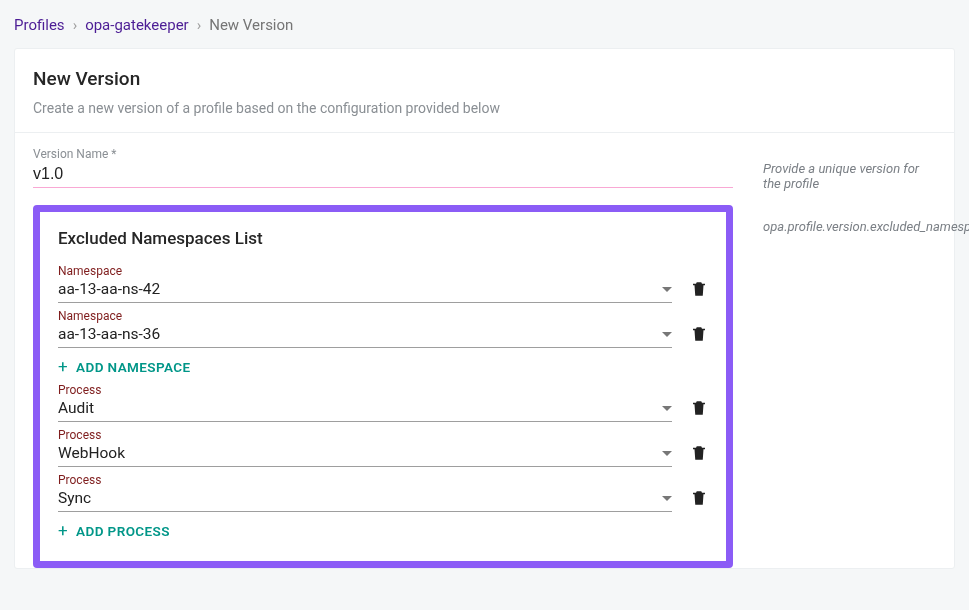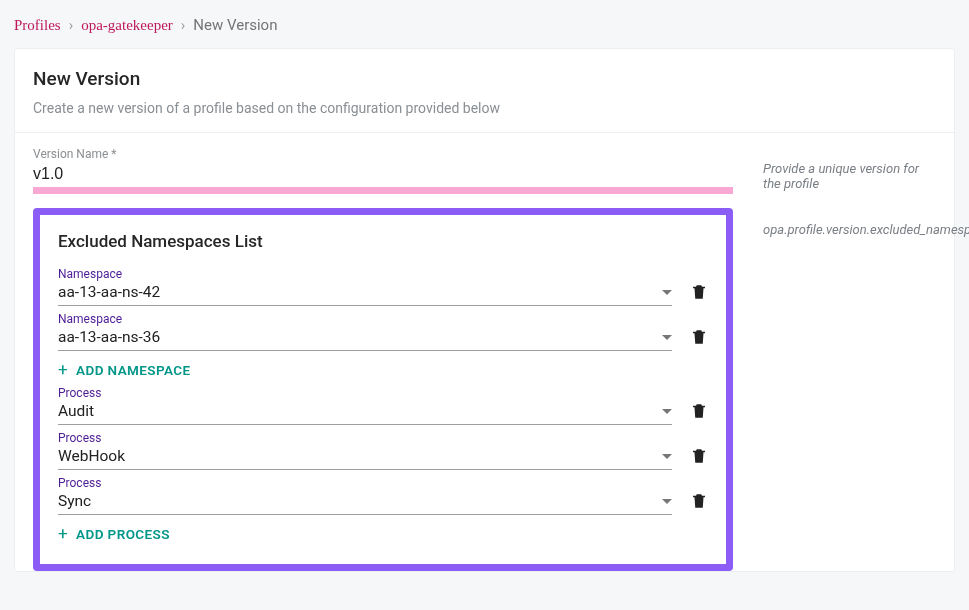--- a/index.html
+++ b/index.html
@@ -11,21 +11,21 @@
     height: 610px;
     overflow: hidden;
   }
   .breadcrumb {
     display: flex;
     align-items: center;
     gap: 8px;
     padding: 16px 14px 14px 14px;
     font-size: 15px;
   }
-  .breadcrumb .link { color: #be185d; cursor: pointer; font-family: Liberation Serif, serif; }
+  .breadcrumb .link { color: #4c1d95; cursor: pointer; }
   .breadcrumb .sep { color: #9e9e9e; }
   .breadcrumb .current { color: #757575; }
   .card {
     background: #fff;
     margin: 0 14px;
     border: 1px solid #eceff1;
     border-radius: 3px;
   }
   .card-header {
     padding: 18px 18px 16px 18px;
@@ -56,21 +56,21 @@
     font-style: italic;
   }
   .field-label {
     font-size: 12px;
     color: #8a8f94;
     margin-bottom: 2px;
   }
   .field-input {
     width: 100%;
     border: none;
-    border-bottom: 7px solid #f9a8d4;
+    border-bottom: 1px solid #f9a8d4;
     font-size: 16px;
     padding: 2px 0 4px 0;
     outline: none;
     background: transparent;
     color: #222;
   }
   .panel {
     border: 7px solid #8b5cf6;
     border-radius: 4px;
     margin: 0;
@@ -84,21 +84,21 @@
   }
   .select-row {
     display: flex;
     align-items: flex-end;
     gap: 18px;
     margin-bottom: 6px;
   }
   .select-col { flex: 1; }
   .select-label {
     font-size: 12px;
-    color: #4c1d95;
+    color: #7f1d1d;
     margin-bottom: 0;
   }
   .select-control {
     display: flex;
     align-items: center;
     justify-content: space-between;
     border-bottom: 1px solid #9e9e9e;
     padding: 2px 0 4px 0;
     cursor: pointer;
   }

